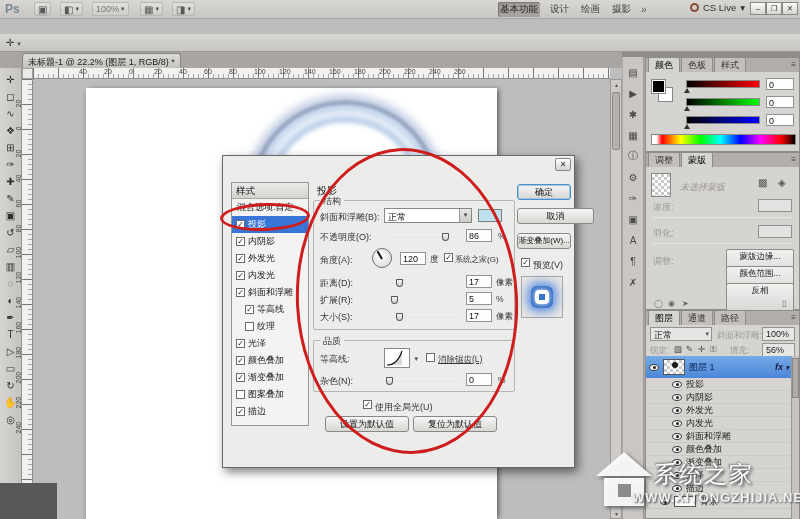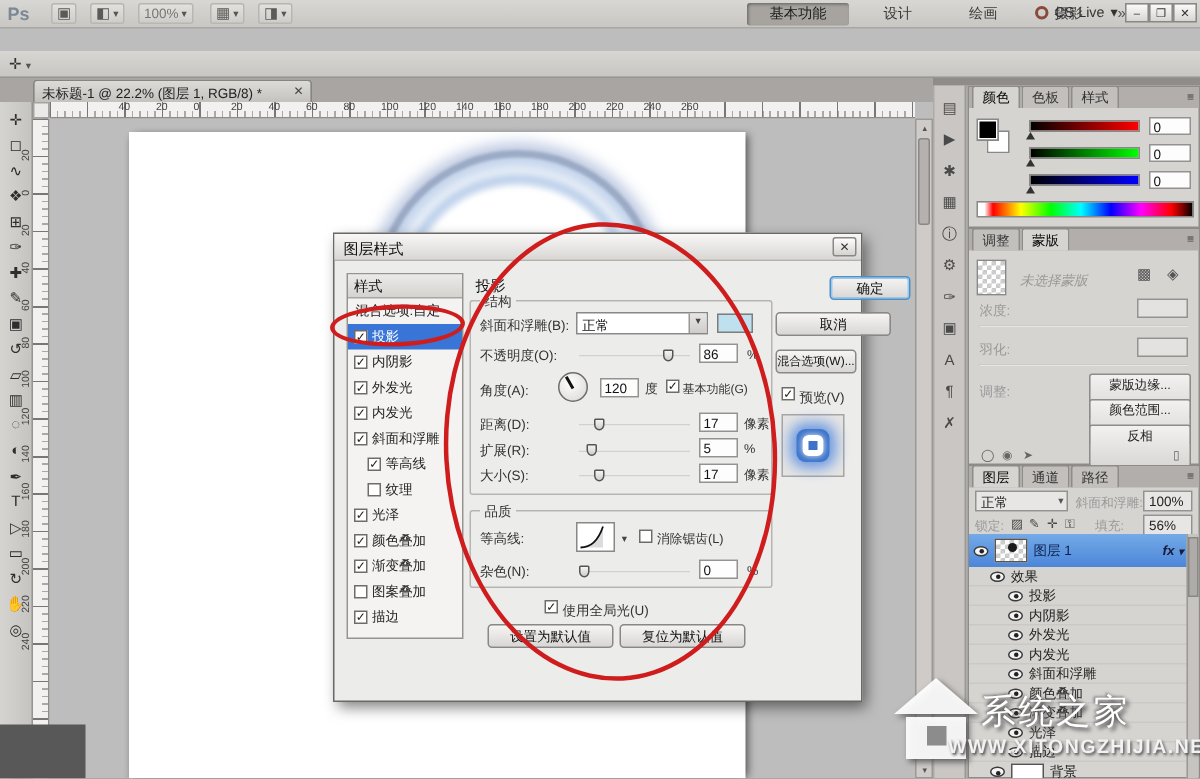--- a/index.html
+++ b/index.html
@@ -10,39 +10,39 @@
   
   .titlebar { position:absolute; left:0; top:0; width:800px; height:19px;
     background:linear-gradient(#d9d7d4,#c9c7c4); border-bottom:1px solid #a9a7a4; }
   .pslogo { position:absolute; left:5px; top:2px; font-weight:bold; font-size:12px; color:#7c8896; letter-spacing:0; }
   .tbico { position:absolute; top:2px; height:14px; display:flex; align-items:center; gap:2px;
     color:#5a5a5a; font-size:10px; padding:0 3px; border:1px solid #b9b7b4; border-radius:2px;
     background:linear-gradient(#e3e1de,#cfcdca); }
   .tbico .dd { font-size:7px; color:#555; }
   .zoomlv { font-size:9px; color:#777; }
   .wsbar { position:absolute; left:498px; top:2px; display:flex; gap:8px; align-items:center; }
-  .ws { padding:1px 15px; font-size:9.5px; color:#3a3a3a; border-radius:2px; }
+  .ws { padding:1px 2px; font-size:9.5px; color:#3a3a3a; border-radius:2px; }
   .ws.active { background:#a7a4a0; box-shadow:inset 1px 1px 2px rgba(0,0,0,.35); color:#1c1c1c; }
   .chev { color:#555; font-size:10px; }
   .cslive { position:absolute; left:690px; top:2px; display:flex; gap:4px; align-items:center; font-size:9.5px; color:#333; }
   .csdot { width:9px; height:9px; border-radius:50%; border:2px solid #8a4a3a; }
   .winbtns { position:absolute; left:750px; top:2px; display:flex; }
   .wbtn { width:16px; height:13px; border:1px solid #8a8886; background:linear-gradient(#fbfaf9,#d8d6d3);
     font-size:7.5px; line-height:11px; text-align:center; color:#333; }
   .menubar { position:absolute; left:0; top:19px; width:800px; height:15px;
     background:#d2d0cd; border-bottom:1px solid #b0aeab; display:flex; gap:15px; align-items:center; padding-left:8px; }
   .menu { font-size:10px; color:#222; }
   .optionsbar { position:absolute; left:0; top:34px; width:800px; height:18px;
     background:linear-gradient(#d8d6d3,#c8c6c3); border-bottom:1px solid #989693; }
   .opt-tool { position:absolute; left:6px; top:3px; font-size:10px; color:#333; }
   .opt-hint { position:absolute; left:250px; top:4px; font-size:10px; color:#222; }
   .tabstrip { position:absolute; left:0; top:52px; width:622px; height:16px; background:#a8a5a2; }
   .doctab { position:absolute; left:22px; top:1px; height:15px; padding:2px 5px 0 5px;
     background:linear-gradient(#dddbd8,#c4c2bf); border:1px solid #87857f; border-bottom:none;
-    border-radius:3px 3px 0 0; font-size:9px; color:#222; display:flex; gap:21px; }
+    border-radius:3px 3px 0 0; font-size:9px; color:#222; display:flex; gap:8px;flex-direction:column; }
   .doctab .x { color:#444; font-size:8px; }
 
   
   .toolcol { position:absolute; left:0; top:68px; width:22px; height:451px;
     background:linear-gradient(90deg,#d6d4d1,#c6c4c1); border-right:1px solid #96948f; }
   .tools { display:flex; flex-direction:column; align-items:center; padding-top:3px; }
   .tool { width:18px; height:17px; display:flex; align-items:center; justify-content:center;
     font-size:10px; color:#2e2e2e; }
   .swatchpair { position:absolute; left:2px; top:432px; width:18px; height:19px; }
   .fgsw { position:absolute; left:0; top:0; width:11px; height:11px; background:#000; border:1px solid #f4f4f4; box-shadow:0 0 0 1px #777; z-index:2; }
@@ -398,24 +398,20 @@
 
     <div style="position:absolute; left:0; top:45px; width:147px; height:164px; overflow:hidden;">
       <div style="position:relative; width:147px; height:22px; background:linear-gradient(#74aae8,#4c86d8); display:flex; align-items:center; gap:4px; padding-left:3px;">
         <span class="eye"></span>
         <span class="checker" style="width:22px; height:16px; border:1px solid #555; position:relative;">
             <span style="position:absolute; left:8px; top:2px; width:6px; height:6px; background:#1a1a1a; border-radius:50%;"></span>
           </span>
         <span style="font-size:9px; color:#0b1f4e;">图层 1</span>
         <span class="fxtag" style="margin-left:auto; margin-right:4px;"><span>fx</span> <span style="font-size:7px;">▾</span></span>
       </div>
-      <div class="lrow">
-        <span class="eye"></span>
-        <span class="elab">效果</span>
-      </div>
       <div class="lrow eff">
           <span class="eye"></span>
           <span class="elab">投影</span>
         </div>
         <div class="lrow eff">
           <span class="eye"></span>
           <span class="elab">内阴影</span>
         </div>
         <div class="lrow eff">
           <span class="eye"></span>
@@ -450,21 +446,20 @@
         <span style="width:22px; height:11px; background:#fff; border:1px solid #555; flex:none;"></span>
         <span class="elab">背景</span>
       </div>
     </div>
     <div class="lscroll">
       <span style="position:absolute; left:0; top:2px; width:7px; height:40px; background:#aeaba8; border:1px solid #8a8886;"></span>
     </div>
   </div>
 
   <div class="dialog">
-    <div class="dlg-title">图层样式</div>
     <div class="dlg-close">✕</div>
 
     <div class="slist">
       <div class="slist-h">样式</div>
       <div class="sitem">
           <span style="padding-left:1px;">混合选项:自定</span>
         </div>
       <div class="sitem sel">
           <span class="cb">✓</span>
           <span>投影</span>
@@ -532,21 +527,21 @@
       <div class="vbox" style="position:absolute; left:152px; top:28px; width:26px; height:13px;">86</div>
       <span class="unit" style="left:184px; top:30px;">%</span>
 
       <span class="glabel" style="left:6px; top:53px;">角度(A):</span>
       <div class="dial" style="left:58px; top:47px;">
           <span class="needle"></span>
         </div>
       <div class="vbox" style="position:absolute; left:86px; top:51px; width:26px; height:13px;">120</div>
       <span class="unit" style="left:116px; top:53px;">度</span>
       <span class="cb" style="position:absolute; left:130px; top:52px;">✓</span>
-      <span class="glabel" style="left:141px; top:53px; font-size:8px;">基本功能(G)</span>
+      <span class="glabel" style="left:141px; top:53px; font-size:8px;">系统之家(G)</span>
 
       <span class="glabel" style="left:6px; top:76px;">距离(D):</span>
       <div class="track" style="left:72px; top:82px; width:74px;">
           <span class="sthumb" style="left:14%;"></span>
         </div>
       <div class="vbox" style="position:absolute; left:152px; top:74px; width:26px; height:13px;">17</div>
       <span class="unit" style="left:182px; top:76px;">像素</span>
 
       <span class="glabel" style="left:6px; top:93px;">扩展(R):</span>
       <div class="track" style="left:72px; top:99px; width:74px;">
@@ -567,37 +562,37 @@
       <span class="gtitle">品质</span>
       <span class="glabel" style="left:6px; top:12px;">等高线:</span>
       <div class="contour" style="left:70px; top:7px;">
         <svg width="24" height="18" viewBox="0 0 24 18">
             <path d="M2,16 C9,16 14,11 17,2 L17,16 Z" fill="#dcdcdc" stroke="none"></path>
             <path d="M2,16 C9,16 14,11 17,2" fill="none" stroke="#111" stroke-width="1.2"></path>
           </svg>
         <span class="cdd">▾</span>
       </div>
       <span class="cb" style="position:absolute; left:112px; top:12px;"></span>
-      <span class="glabel" style="left:124px; top:13px; font-size:8.5px;">消除锯齿(L)</span>
+      <span class="glabel" style="left:124px; top:13px; font-size:8.5px;text-decoration:underline;">消除锯齿(L)</span>
       <span class="glabel" style="left:6px; top:34px;">杂色(N):</span>
       <div class="track" style="left:72px; top:40px; width:74px;">
           <span class="sthumb" style="left:0%;"></span>
         </div>
       <div class="vbox" style="position:absolute; left:152px; top:32px; width:26px; height:13px;">0</div>
       <span class="unit" style="left:184px; top:34px;">%</span>
     </div>
 
     <span class="cb" style="position:absolute; left:140px; top:244px;">✓</span>
     <span class="glabel" style="left:152px; top:245px;">使用全局光(U)</span>
     <div class="dbtn" style="left:102px; top:260px; width:84px;">设置为默认值</div>
     <div class="dbtn" style="left:190px; top:260px; width:84px;">复位为默认值</div>
 
-    <div class="dbtn primary" style="left:294px; top:28px; width:54px;margin-left:36px;">确定</div>
+    <div class="dbtn primary" style="left:294px; top:28px; width:54px;">确定</div>
     <div class="dbtn" style="left:294px; top:52px; width:77px;">取消</div>
-    <div class="dbtn" style="left:294px; top:77px; width:54px; font-size:8px;">混合选项(W)...</div>
+    <div class="dbtn" style="left:294px; top:77px; width:54px; font-size:8px;">渐变叠加(W)...</div>
     <span class="cb" style="position:absolute; left:298px; top:102px;">✓</span>
     <span class="glabel" style="left:310px; top:103px;">预览(V)</span>
     <div class="pthumb">
         <div class="pglow">
           <div class="pring"></div>
         </div>
       </div>
   </div>
 
   <div class="bigellipse"></div>

